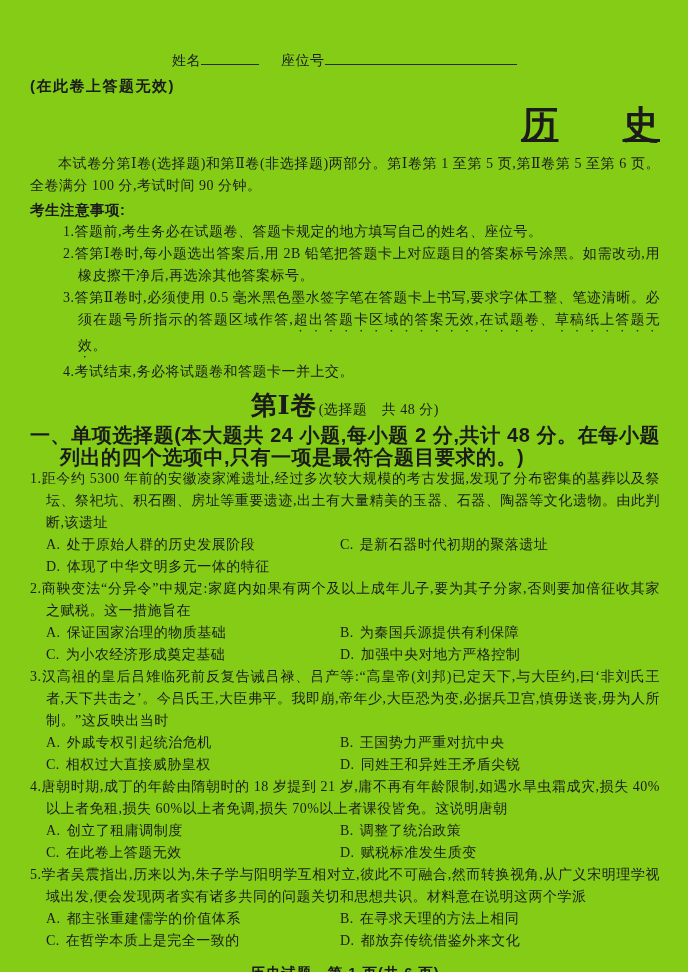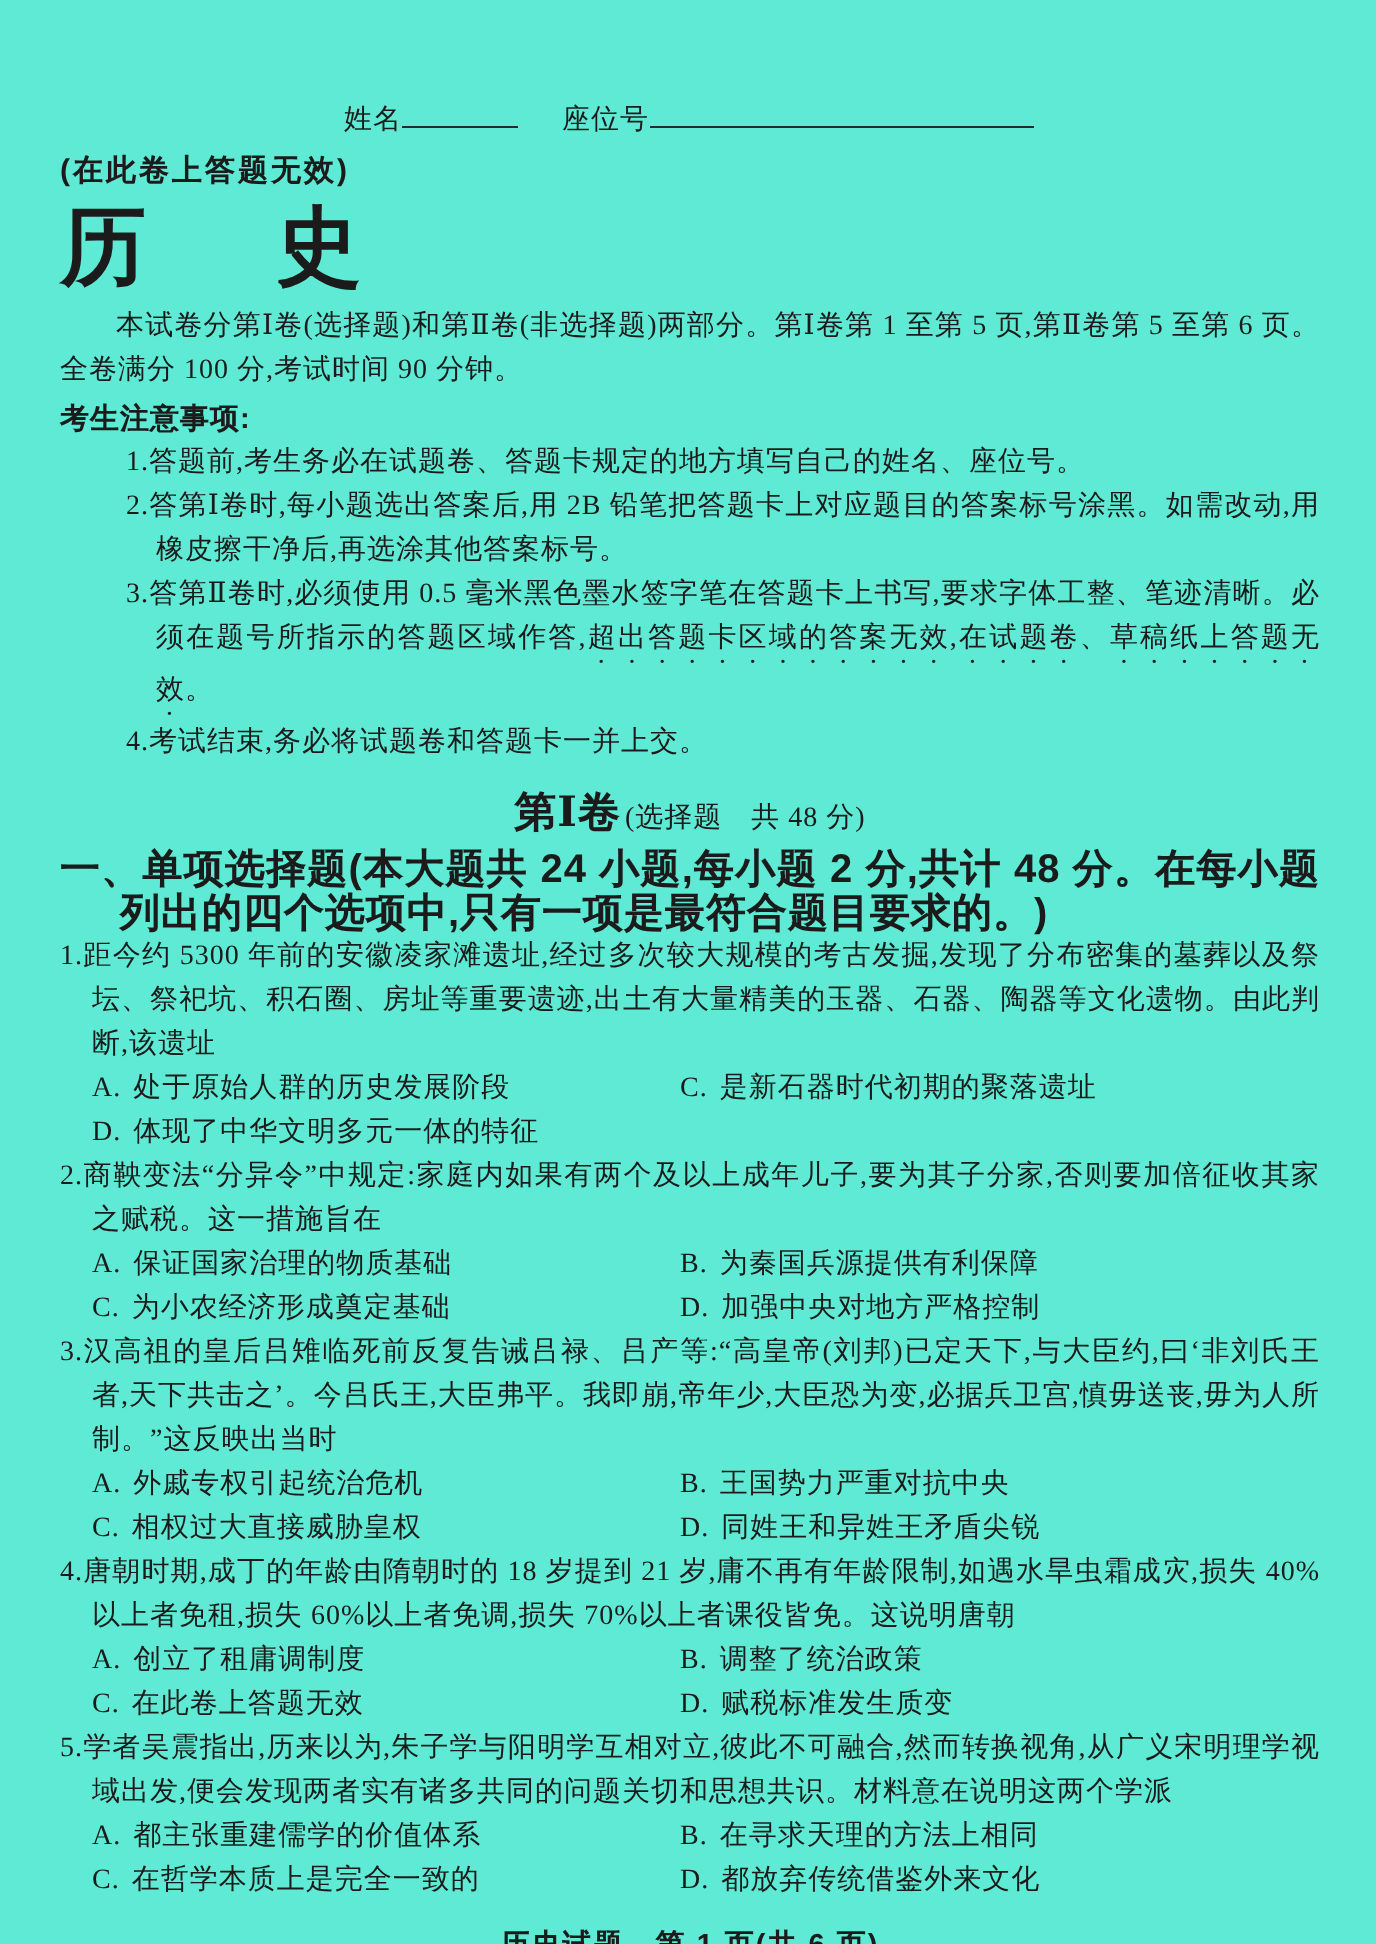--- a/index.html
+++ b/index.html
@@ -3,55 +3,55 @@
 <meta charset="utf-8">
 <style>
   * { box-sizing: border-box; margin: 0; padding: 0; }
   html, body { background: #ffffff; }
   body {
     width: 688px; height: 972px;
     font-family: "Liberation Serif", "DejaVu Serif", serif;
   }
   .page {
     width: 688px; height: 972px;
-    background: #5eead4;
+    background: #84cc16;
     color: #1b1b1b;
     padding: 50px 28px 0 30px;
     font-size: 14px;
     line-height: 22px;
     letter-spacing: 0.5px;
     overflow: hidden;
   }
   .hei { font-family: "Liberation Sans", "DejaVu Sans", sans-serif; font-weight: 700; }
 
   .header-row { padding-left: 142px; height: 22px; }
   .blank { display: inline-block; border-bottom: 1px solid #2a2a2a; height: 13px; vertical-align: baseline; }
   .blank-name { width: 58px; }
   .blank-seat { width: 192px; }
   .seat-label { margin-left: 22px; }
 
   .notice { text-align: left; font-size: 15px; margin-top: 3px; letter-spacing: 1.5px; }
 
-  .title-row { text-align: left; margin-top: 5px; height: 46px; line-height: 46px;
-               font-size: 43px; font-weight: 700; }
+  .title-row { text-align: right; margin-top: 5px; height: 46px; line-height: 46px;
+               font-size: 37px; font-weight: 700; text-decoration: underline; }
   .title-left { margin-right: 64px; }
 
   .intro { margin-top: 5px; text-indent: 2em; text-align: justify; }
 
   .notes-heading { margin-top: 2px; font-size: 14.5px; }
   .note-item { padding-left: 48px; text-indent: -15px; text-align: justify; }
   .emph {
     -webkit-text-emphasis-style: dot;
     -webkit-text-emphasis-position: under;
     text-emphasis-style: dot;
     text-emphasis-position: under right;
   }
 
   .section-title { text-align: center; margin-top: 9px; margin-bottom: 4px; height: 28px; line-height: 28px; }
-  .section-main { font-size: 21px; font-weight: 700; }
+  .section-main { font-size: 26px; font-weight: 700; }
   .section-sub  { font-size: 14px; margin-left: 2px; }
 
   .instruction { padding-left: 30px; text-indent: -30px; font-size: 20px; text-align: justify; line-height: 22px; }
 
   .q-stem { padding-left: 16px; text-indent: -16px; text-align: justify; }
   .q-options { margin-left: 16px; display: grid; grid-template-columns: 294px 1fr; }
   .opt-label { margin-right: 6px; }
 
   .footer { text-align: center; margin-top: 10px; font-size: 14.5px; letter-spacing: 1px; }
 </style>

